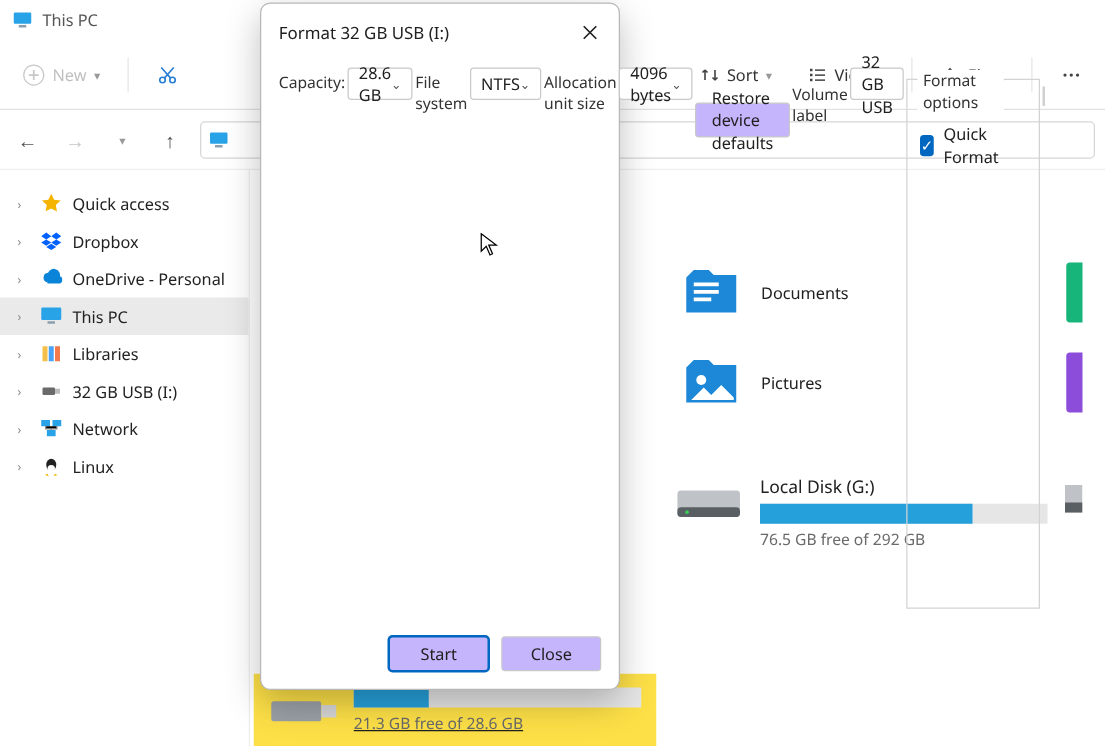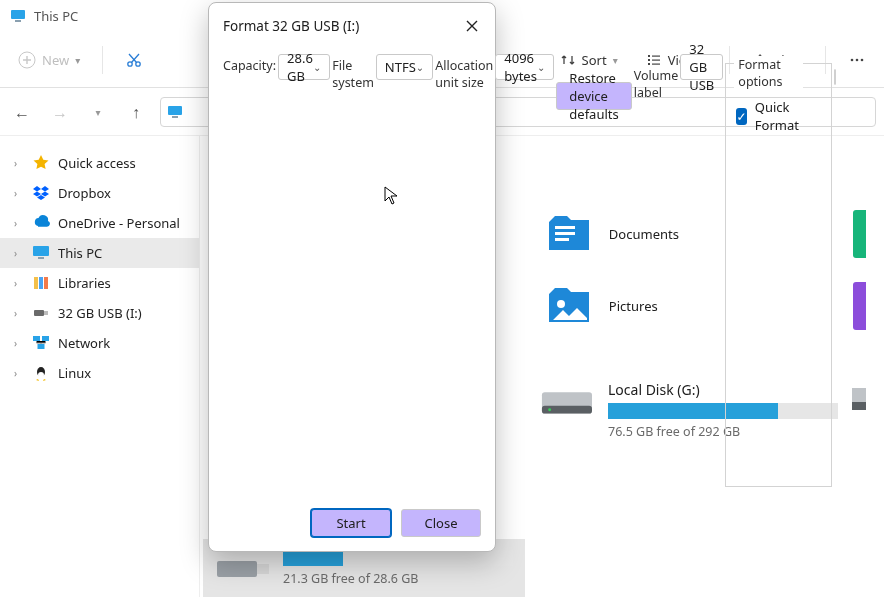--- a/index.html
+++ b/index.html
@@ -284,21 +284,21 @@
           <svg viewBox="0 0 14 60" width="14" height="60">
               <rect x="0" y="8" width="14" height="22" fill="#bfc3c7"></rect>
               <rect x="0" y="22" width="14" height="8" fill="#5a5f63"></rect>
             </svg>
         </div>
       </div>
     </div>
   </div>
 </div>
 
-<div class="usb-partial" style="padding:8px 12px; background:#e5e5e5;">
+<div class="usb-partial" style="padding:8px 12px; background:#fde047;text-decoration:underline;">
   <svg class="drive-icon" viewBox="0 0 56 40" width="56" height="40">
       <rect x="2" y="12" width="40" height="16" rx="2" fill="#9aa0a6"></rect>
       <rect x="42" y="15" width="12" height="10" fill="#d6d6d6"></rect>
     </svg>
   <div>
     <div class="drive-bar" style="width:230px">
         <div class="drive-fill" style="width:26%"></div>
       </div>
     <div class="drive-free">21.3 GB free of 28.6 GB</div>
   </div>

